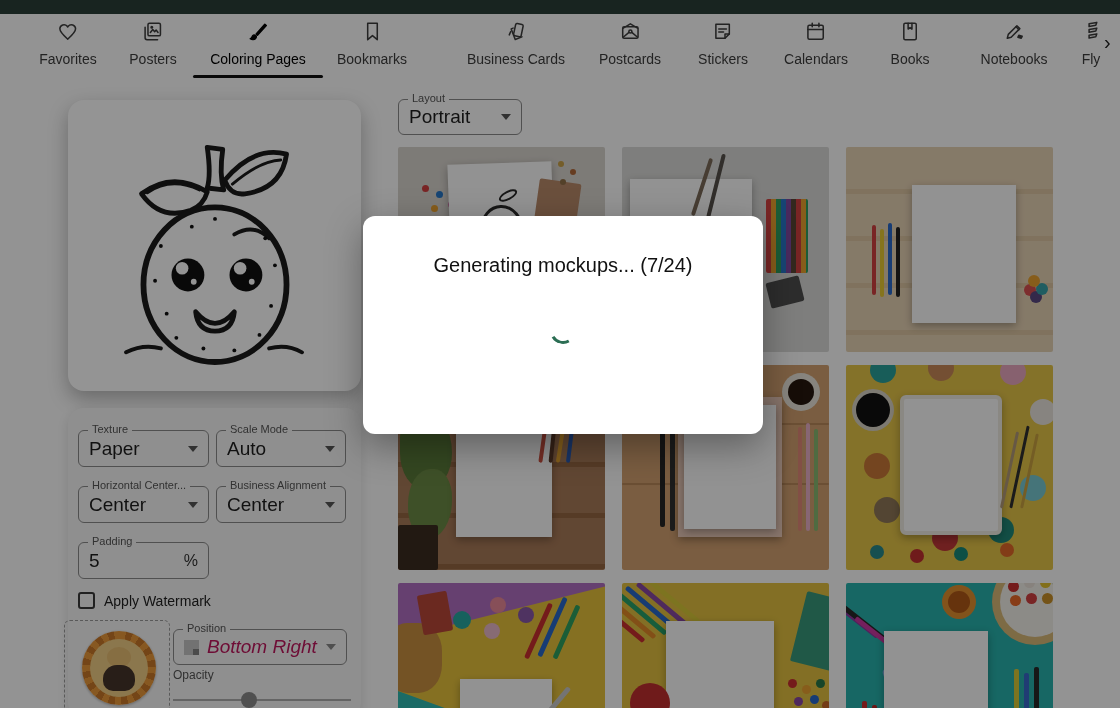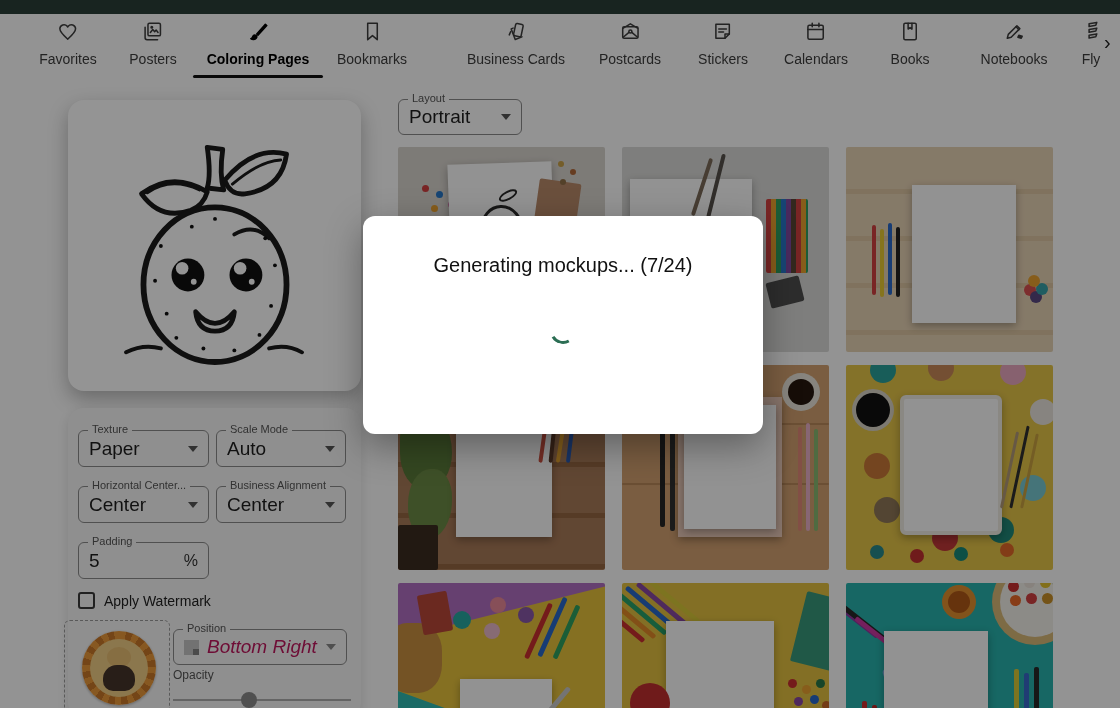--- a/index.html
+++ b/index.html
@@ -6,21 +6,21 @@
   html,body { width:1120px; height:708px; }
   body { font-family:"Liberation Sans", sans-serif; background:#fff; }
   #app { position:relative; width:1120px; height:708px; overflow:hidden; background:#fdfdfd; }
 
   
   .topstrip { position:absolute; left:0; top:0; width:1120px; height:14px; background:#2a3e38; }
 
   
   .tab { position:absolute; top:20px; transform:translateX(-50%); display:flex; flex-direction:column; align-items:center; gap:5px; color:#3d3d3d; font-size:14px; cursor:pointer; white-space:nowrap; }
   .tab svg { width:23px; height:23px; stroke:#3d3d3d; fill:none; stroke-width:1.6; stroke-linecap:round; stroke-linejoin:round; }
-  .tab.active { color:#000; font-weight:bold;text-align:center; }
+  .tab.active { color:#000; font-weight:normal;text-align:center; }
   .tab.active svg { stroke:#000; fill:#000; }
   .tab-underline { position:absolute; left:193px; top:75px; width:130px; height:3px; background:#111; border-radius:2px; }
   .scroll-chev { position:absolute; top:32px; font-size:20px; color:#222; cursor:pointer; line-height:1; }
 
   
   .field { position:absolute; border:1px solid #8a8a8a; border-radius:6px; background:transparent; display:flex; align-items:center; padding:0 10px; cursor:pointer; }
   .field .flabel { position:absolute; top:-8px; left:9px; font-size:11px; color:#555; background:#f7f7f7; padding:0 4px; white-space:nowrap; }
   .field.on-white .flabel { background:#fdfdfd; }
   .field .fvalue { font-size:19px; color:#1e1e1e; flex:1; white-space:nowrap; overflow:hidden; }
   .field .caret { width:0; height:0; border-left:5px solid transparent; border-right:5px solid transparent; border-top:6px solid #555; margin-left:6px; }

